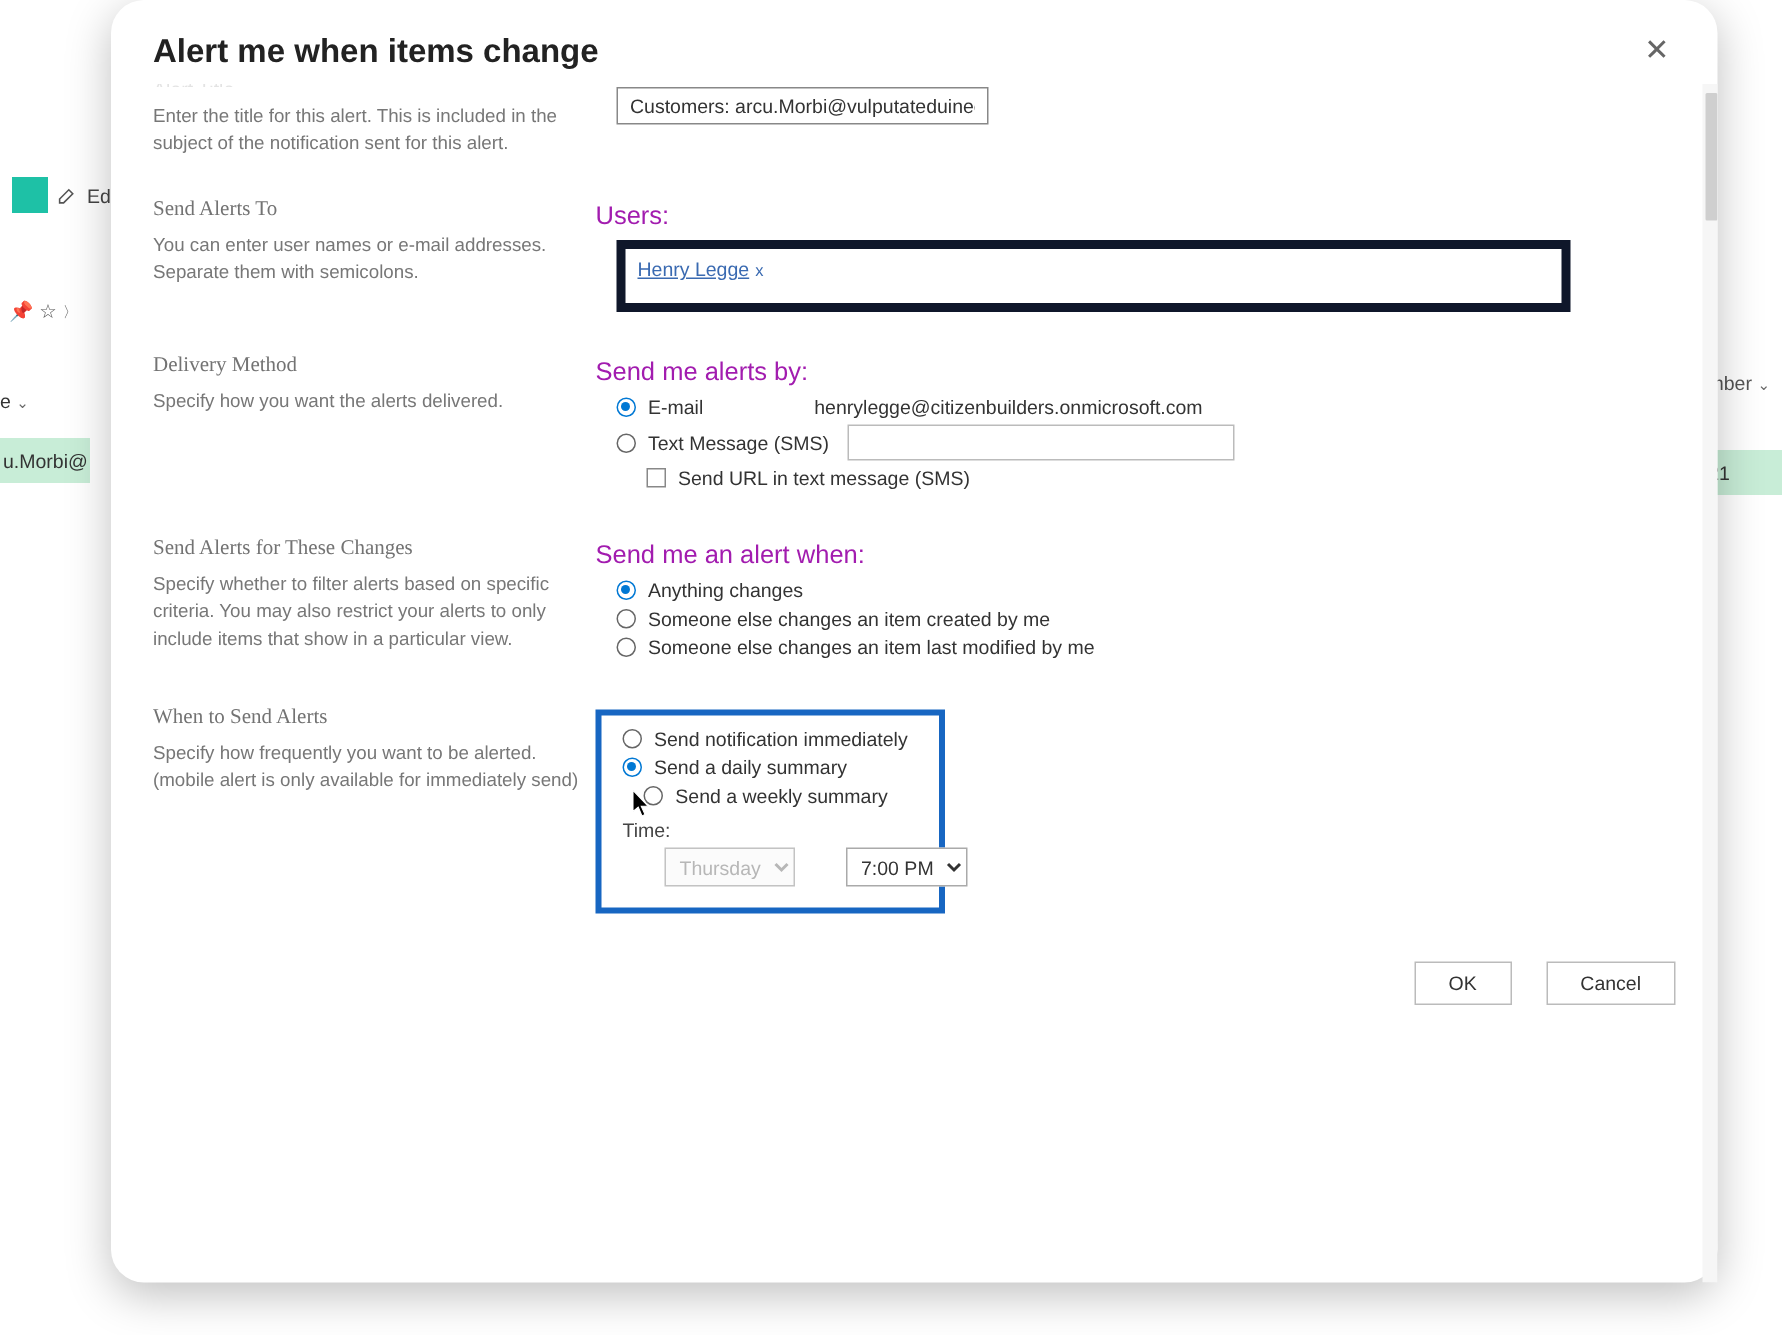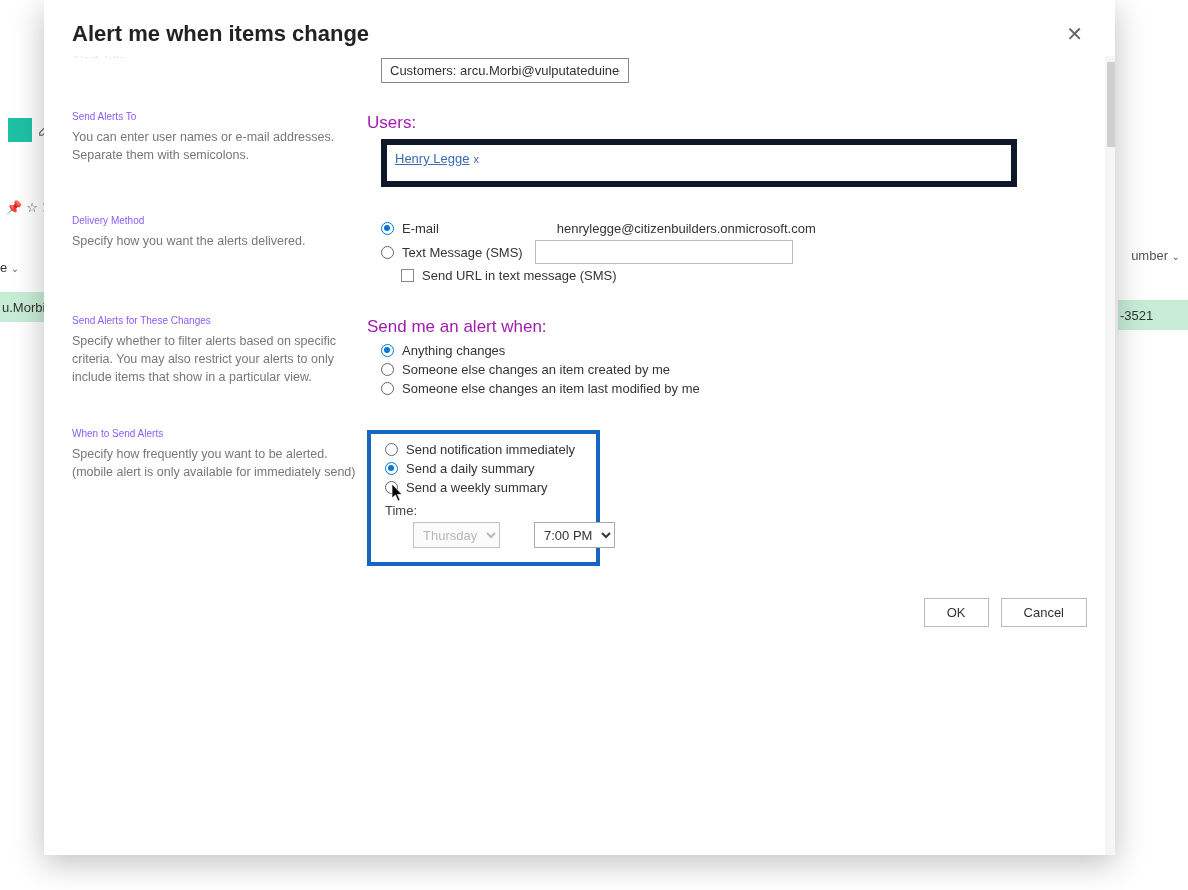--- a/index.html
+++ b/index.html
@@ -75,28 +75,29 @@
       background: #c8edd7;
       color: #333;
       font-size: 13px;
       padding: 8px 2px;
       overflow: hidden;
     }
     
     
     .modal {
       position: absolute;
-      top: 0; left: 44px;
+      top: 0; left: 74px;
       width: 1071px;
       height: 855px;
       background: #fff;
       box-shadow: 0 8px 30px rgba(0,0,0,0.25);
       z-index: 10;
       display: flex;
       flex-direction: column;
+      border-radius: 22px;
     }
     .modal-header {
       padding: 20px 28px 8px 28px;
       display: flex;
       align-items: center;
       justify-content: space-between;
     }
     .modal-title {
       font-size: 22px;
       font-weight: 600;
@@ -135,24 +136,25 @@
     
     .section-row {
       display: flex;
       padding: 10px 28px 18px 0;
     }
     .section-left {
       width: 295px;
       flex-shrink: 0;
     }
     .section-left h3 {
-      font-size: 10px;
+      font-size: 14px;
       font-weight: 400;
-      color: #8b5cf6;
+      color: #737373;
       margin-bottom: 6px;
+      font-family: Liberation Serif, serif;
     }
     .section-left p {
       font-size: 12.5px;
       color: #777;
       line-height: 1.45;
     }
     .section-right {
       flex: 1;
       padding-top: 2px;
     }
@@ -221,21 +223,21 @@
       width: 6px; height: 6px;
       background: #0078d4;
       border-radius: 50%;
     }
     .check {
       width: 13px; height: 13px;
       border: 1px solid #888;
       flex-shrink: 0;
     }
     .email-display {
-      margin-left: 110px;
+      margin-left: 66px;
       color: #333;
       font-size: 13px;
     }
     .sms-input {
       border: 1px solid #bbb;
       height: 24px;
       width: 258px;
       margin-left: 4px;
     }
     
@@ -257,21 +259,21 @@
       color: #999;
       background: #fafafa;
       height: 26px;
     }
     .sel.active { color: #333; background: #fff; }
     .sel-wrap { display: flex; gap: 6px; margin-top: 4px; }
     
     .modal-footer {
       display: flex;
       justify-content: flex-end;
-      gap: 12px;
+      gap: 23px;
       padding: 14px 28px 18px 0;
     }
     .btn {
       border: 1px solid #bbb;
       background: #fff;
       padding: 6px 22px;
       font-size: 13px;
       color: #333;
       cursor: pointer;
     }
@@ -322,20 +324,21 @@
   <div class="modal-header">
     <div class="modal-title">Alert me when items change</div>
     <div class="close-x">✕</div>
   </div>
 
   <div class="modal-body">
 
     <div class="section-row" style="padding-top:0;">
       <div class="section-left">
         <div class="cut-title" style="height:6px;overflow:hidden;margin-bottom:10px;opacity:0.4;">Alert Title</div>
+        <p>Enter the title for this alert. This is included in the subject of the notification sent for this alert.</p>
       </div>
       <div class="section-right">
         <div style="margin-left:14px;">
           <input class="small-input" value="Customers: arcu.Morbi@vulputateduinec." style="">
         </div>
       </div>
     </div>
 
     <div class="section-row">
       <div class="section-left">
@@ -351,20 +354,21 @@
         </div>
       </div>
     </div>
 
     <div class="section-row">
       <div class="section-left">
         <h3>Delivery Method</h3>
         <p>Specify how you want the alerts delivered.</p>
       </div>
       <div class="section-right">
+        <div class="field-label">Send me alerts by:</div>
         <div class="radio-row indent">
           <span class="radio checked"></span>
           <span>E-mail</span>
           <span class="email-display">henrylegge@citizenbuilders.onmicrosoft.com</span>
         </div>
         <div class="radio-row indent">
           <span class="radio"></span>
           <span>Text Message (SMS)</span>
           <input class="sms-input" style="">
         </div>
@@ -405,21 +409,21 @@
       <div class="section-right" style="position:relative;">
         <div class="highlight-box">
           <div class="radio-row">
             <span class="radio"></span>
             <span>Send notification immediately</span>
           </div>
           <div class="radio-row">
             <span class="radio checked"></span>
             <span>Send a daily summary</span>
           </div>
-          <div class="radio-row" style="position:relative;">
+          <div class="radio-row" style="position:relative;justify-content:center;">
             <span class="radio"></span>
             <span>Send a weekly summary</span>
             <svg class="cursor-img" style="left:6px;top:4px;" viewBox="0 0 12 18">
                 <path d="M0 0 L0 14 L3.5 11 L6 17 L8 16 L5.5 10.5 L10 10.5 Z" fill="#000" stroke="#fff" stroke-width="0.7"></path>
               </svg>
           </div>
           <div class="time-label">Time:</div>
           <div class="sel-wrap">
             <select class="sel" disabled="">
               <option>Thursday</option>

